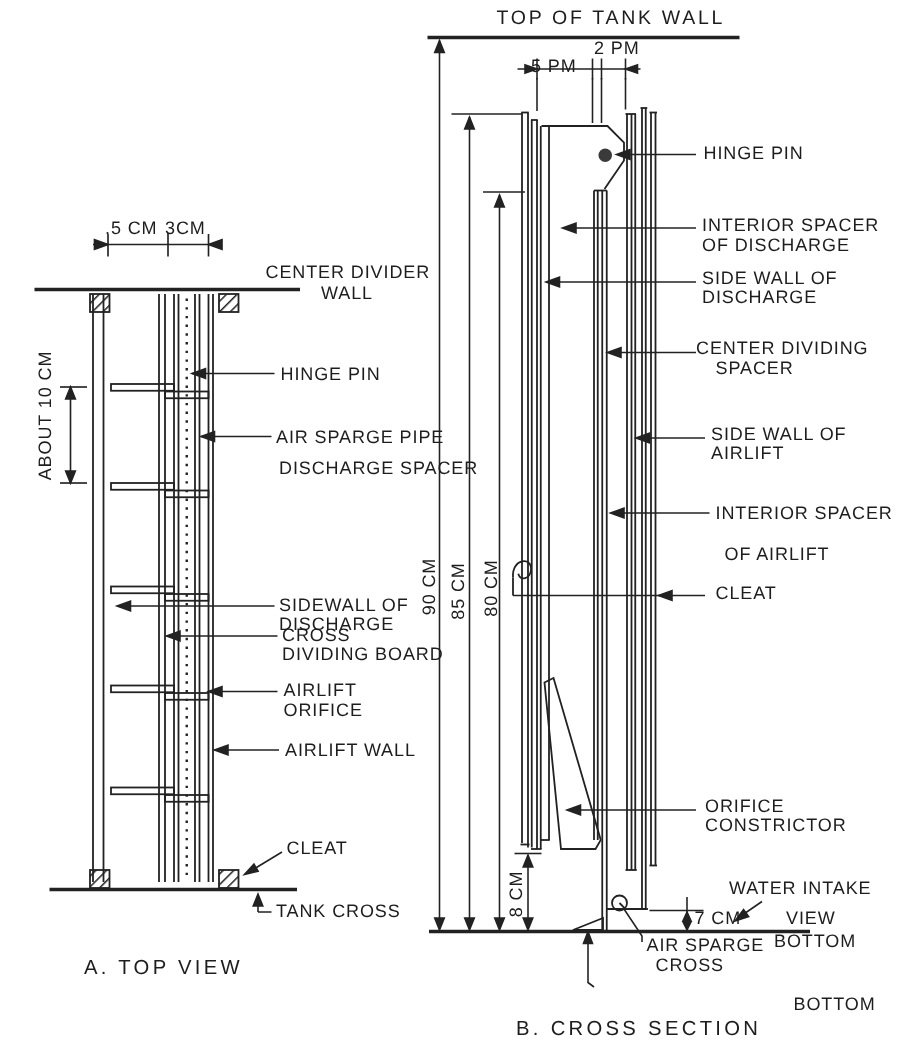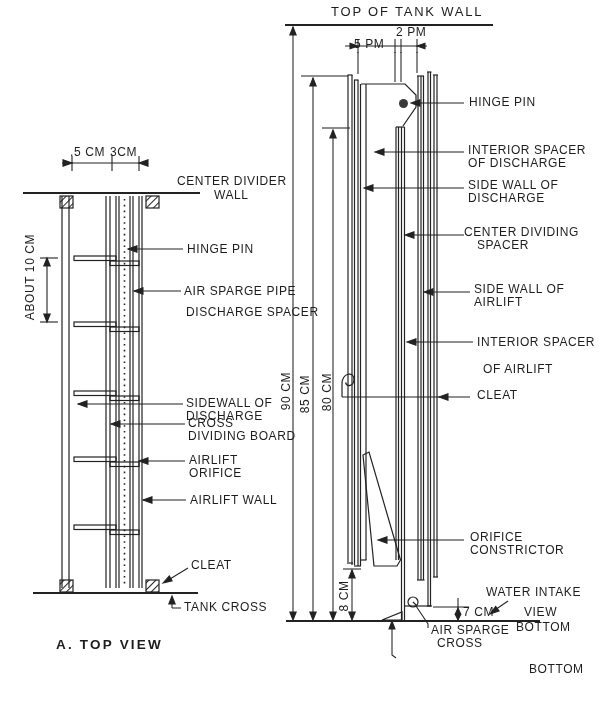--- a/index.html
+++ b/index.html
@@ -9,21 +9,21 @@
   }
   svg{position:absolute;left:0;top:0;}
   .lbl{
     position:absolute;font-size:12px;line-height:12px;letter-spacing:0.6px;
     white-space:nowrap;color:#1d1d1d;
   }
   .vlbl{
     position:absolute;font-size:12px;line-height:12px;letter-spacing:0.6px;
     white-space:nowrap;text-align:center;transform:rotate(-90deg);color:#1d1d1d;
   }
-  .caption{font-size:13.5px;letter-spacing:2.2px;font-weight:bold;}
+  .caption{font-size:13.5px;letter-spacing:2.2px;font-weight:normal;}
   .wide{letter-spacing:1.8px;}
 </style>
 </head>
 <body>
 
 <div id="stage">
 
 <svg width="600" height="708" viewBox="0 0 600 708" fill="none" stroke="#222" stroke-width="1.2">
   <defs>
     <pattern id="hatch" width="5" height="5" patternTransform="rotate(45)" patternUnits="userSpaceOnUse">
@@ -278,14 +278,15 @@
 <div class="lbl" style="left:477px;top:389px">CLEAT</div>
 <div class="lbl" style="left:470px;top:531px">ORIFICE</div>
 <div class="lbl" style="left:470px;top:544px">CONSTRICTOR</div>
 <div class="lbl" style="left:486px;top:586px">WATER INTAKE</div>
 <div class="lbl" style="left:463px;top:606px">7 CM</div>
 <div class="lbl" style="left:524px;top:606px">VIEW</div>
 <div class="lbl" style="left:516px;top:621px">BOTTOM</div>
 <div class="lbl" style="left:431px;top:624px">AIR SPARGE</div>
 <div class="lbl" style="left:437px;top:637px">CROSS</div>
 <div class="lbl" style="left:529px;top:663px">BOTTOM</div>
+<div class="lbl caption" style="left:344px;top:680px">B. CROSS SECTION</div>
 
 </div>
 
 </body></html>

